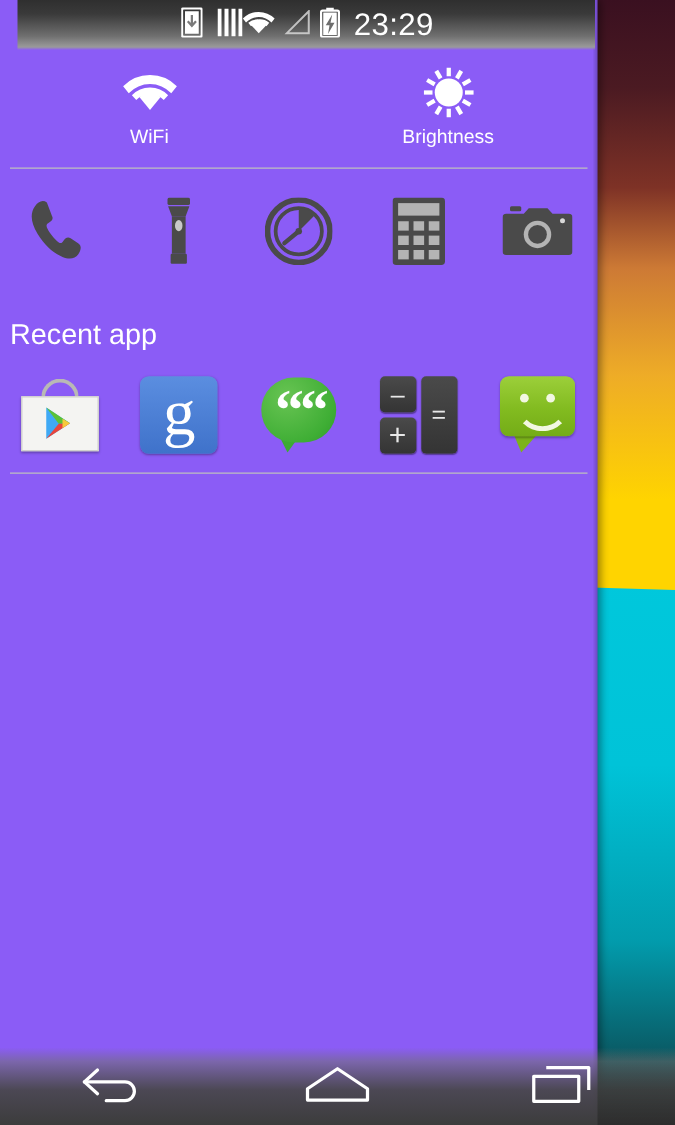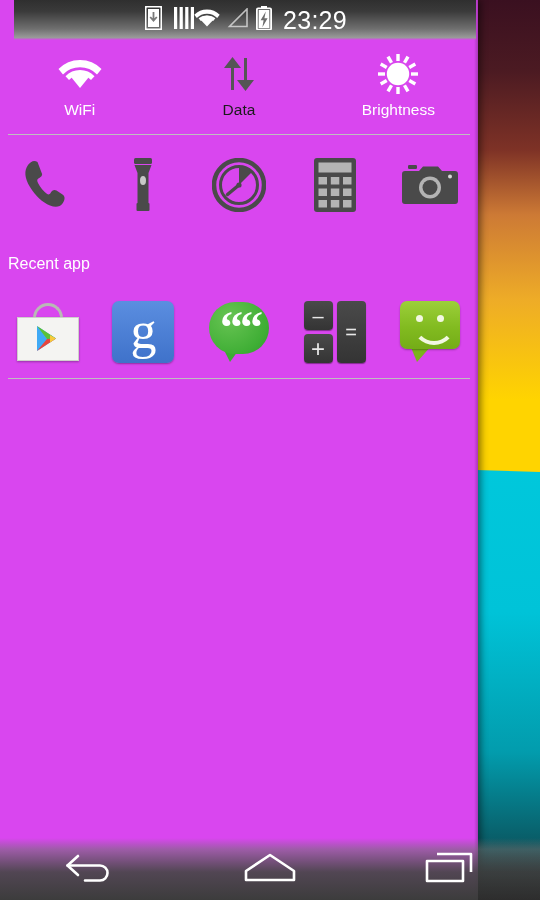--- a/index.html
+++ b/index.html
@@ -44,21 +44,21 @@
     clip-path: polygon(0 4px, 100% 20px, 100% 100%, 0 100%);
   }
 
   
   #panel {
     position: absolute;
     left: 0;
     top: 0;
     width: 478px;
     height: 900px;
-    background: #d946ef;
+    background: #8b5cf6;
     box-shadow: 3px 0 7px rgba(0,0,0,0.45);
   }
   #panel-shadow-edge {
     position: absolute;
     right: 0; top: 0;
     width: 4px; height: 100%;
     background: linear-gradient(90deg, rgba(0,0,0,0) 0%, rgba(0,0,0,0.22) 100%);
   }
 
   
@@ -137,21 +137,21 @@
   }
   #divider-1 { top: 134px; }
   #divider-2 { top: 378px; }
 
   
   #recent-title {
     position: absolute;
     left: 8px;
     top: 256px;
     color: #ffffff;
-    font-size: 16px;
+    font-size: 23px;
     line-height: 1;
   }
   #recent-row {
     position: absolute;
     left: 0;
     top: 296px;
     width: 478px;
     display: flex;
   }
   .app-cell {
@@ -346,29 +346,20 @@
         <div class="tile-glyph">
           <svg width="44" height="34" viewBox="0 0 44 34">
             <path d="M22 31 L13.5 20.5 A13 13 0 0 1 30.5 20.5 Z" fill="#ffffff"></path>
             <path d="M22 3 A30 30 0 0 0 0.5 12 L5 17.5 A23.5 23.5 0 0 1 39 17.5 L43.5 12 A30 30 0 0 0 22 3 Z" fill="#ffffff"></path>
             <path d="M22 13 A20 20 0 0 0 7.5 19.2 L11 23 A15 15 0 0 1 33 23 L36.5 19.2 A20 20 0 0 0 22 13 Z" fill="#ffffff"></path>
           </svg>
         </div>
         <div class="tile-label">WiFi</div>
       </div>
 
-      <div class="tile off">
-        <div class="tile-glyph">
-          <svg width="40" height="36" viewBox="0 0 40 36">
-            <path d="M12 34 L12 12 L5 12 L13.5 1 L22 12 L15 12 L15 34 Z" fill="#555555"></path>
-            <path d="M28 2 L28 24 L35 24 L26.5 35 L18 24 L25 24 L25 2 Z" fill="#555555"></path>
-          </svg>
-        </div>
-        <div class="tile-label">Data</div>
-      </div>
 
 
       <div class="tile on">
         <div class="tile-glyph">
           <svg width="40" height="40" viewBox="0 0 40 40">
             <g fill="#ffffff">
               <circle cx="20" cy="20" r="11.2"></circle>
               <g id="rays">
                 <rect x="18.3" y="0" width="3.4" height="7"></rect>
                 <rect x="18.3" y="33" width="3.4" height="7"></rect>

